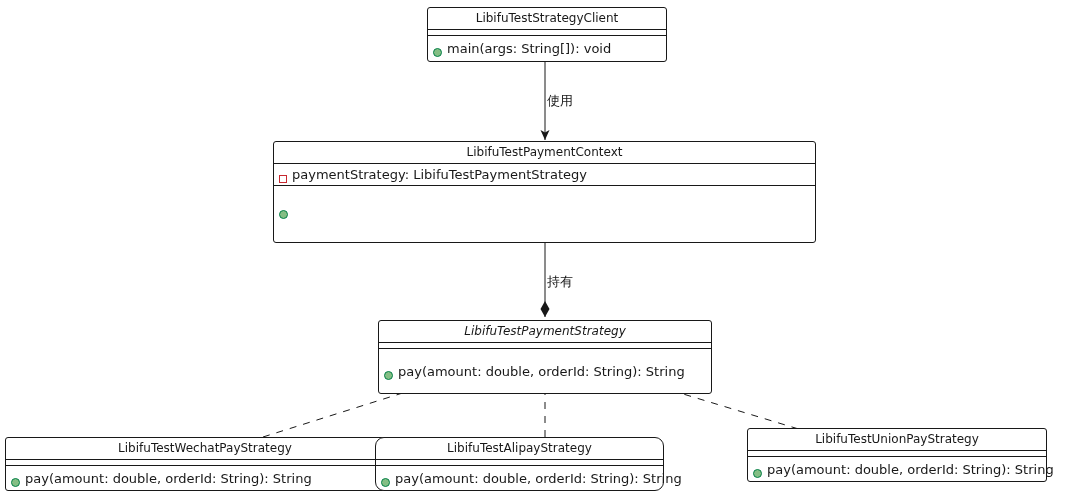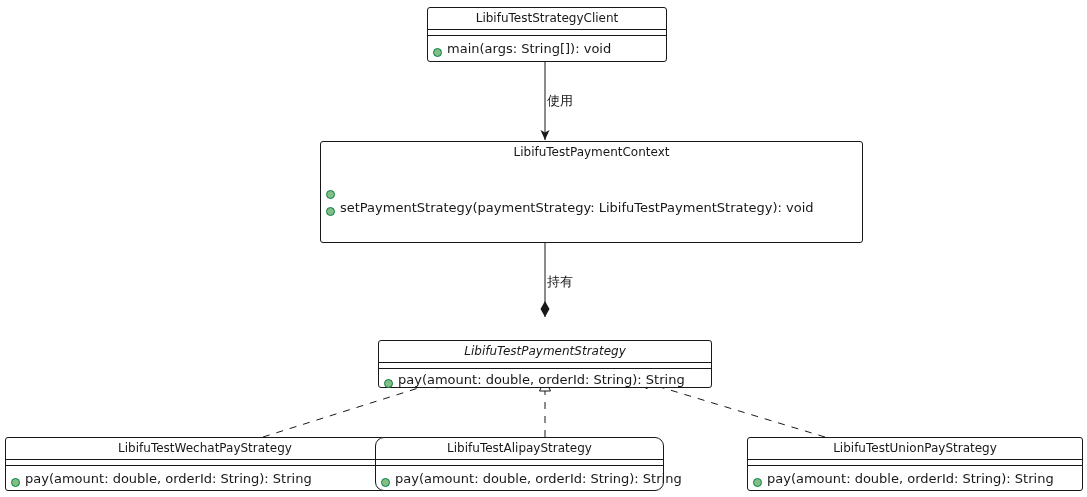--- a/index.html
+++ b/index.html
@@ -97,34 +97,36 @@
     <div class="uml-title">LibifuTestStrategyClient</div>
     <div class="uml-fields empty"></div>
     <div class="uml-methods">
       <div class="member">
         <span class="ic circle"></span>
         <span>main(args: String[]): void</span>
       </div>
     </div>
   </div>
 
-  <div class="uml-class" style="left:273px;top:141px;width:543px;height:102px;margin-left:47px;">
+  <div class="uml-class" style="left:273px;top:141px;width:543px;height:102px;">
     <div class="uml-title">LibifuTestPaymentContext</div>
+    <div class="uml-fields">
+      <div class="member">
+        <span class="ic square"></span>
+        <span>paymentStrategy: LibifuTestPaymentStrategy</span>
+      </div>
+    </div>
     <div class="uml-methods">
       <div class="member">
         <span class="ic circle"></span>
       </div>
-      <div class="member">
-        <span class="ic circle"></span>
-        <span>setPaymentStrategy(paymentStrategy: LibifuTestPaymentStrategy): void</span>
-      </div>
     </div>
   </div>
 
-  <div class="uml-class" style="left:378px;top:320px;width:334px;height:48px;margin-top:20px;">
+  <div class="uml-class" style="left:378px;top:320px;width:334px;height:74px;">
     <div class="uml-title italic">LibifuTestPaymentStrategy</div>
     <div class="uml-fields empty"></div>
     <div class="uml-methods">
       <div class="member">
         <span class="ic circle"></span>
         <span>pay(amount: double, orderId: String): String</span>
       </div>
     </div>
   </div>
 
@@ -143,21 +145,21 @@
     <div class="uml-title">LibifuTestAlipayStrategy</div>
     <div class="uml-fields empty"></div>
     <div class="uml-methods">
       <div class="member">
         <span class="ic circle"></span>
         <span>pay(amount: double, orderId: String): String</span>
       </div>
     </div>
   </div>
 
-  <div class="uml-class" style="left:747px;top:437px;width:336px;height:54px;">
+  <div class="uml-class" style="left:747px;top:428px;width:300px;height:54px;">
     <div class="uml-title">LibifuTestUnionPayStrategy</div>
     <div class="uml-fields empty"></div>
     <div class="uml-methods">
       <div class="member">
         <span class="ic circle"></span>
         <span>pay(amount: double, orderId: String): String</span>
       </div>
     </div>
   </div>
 

